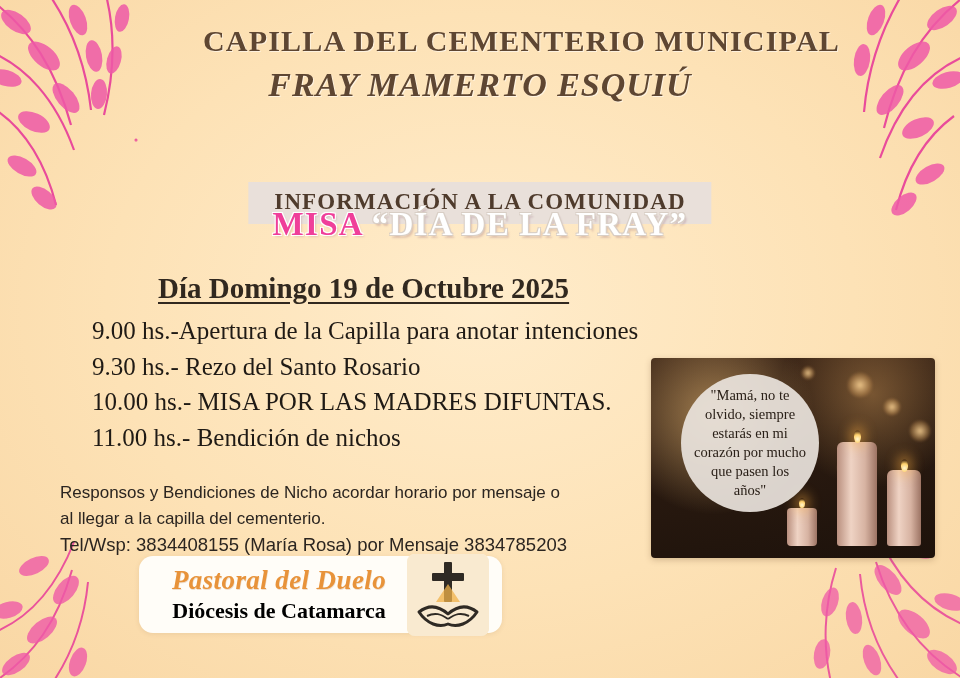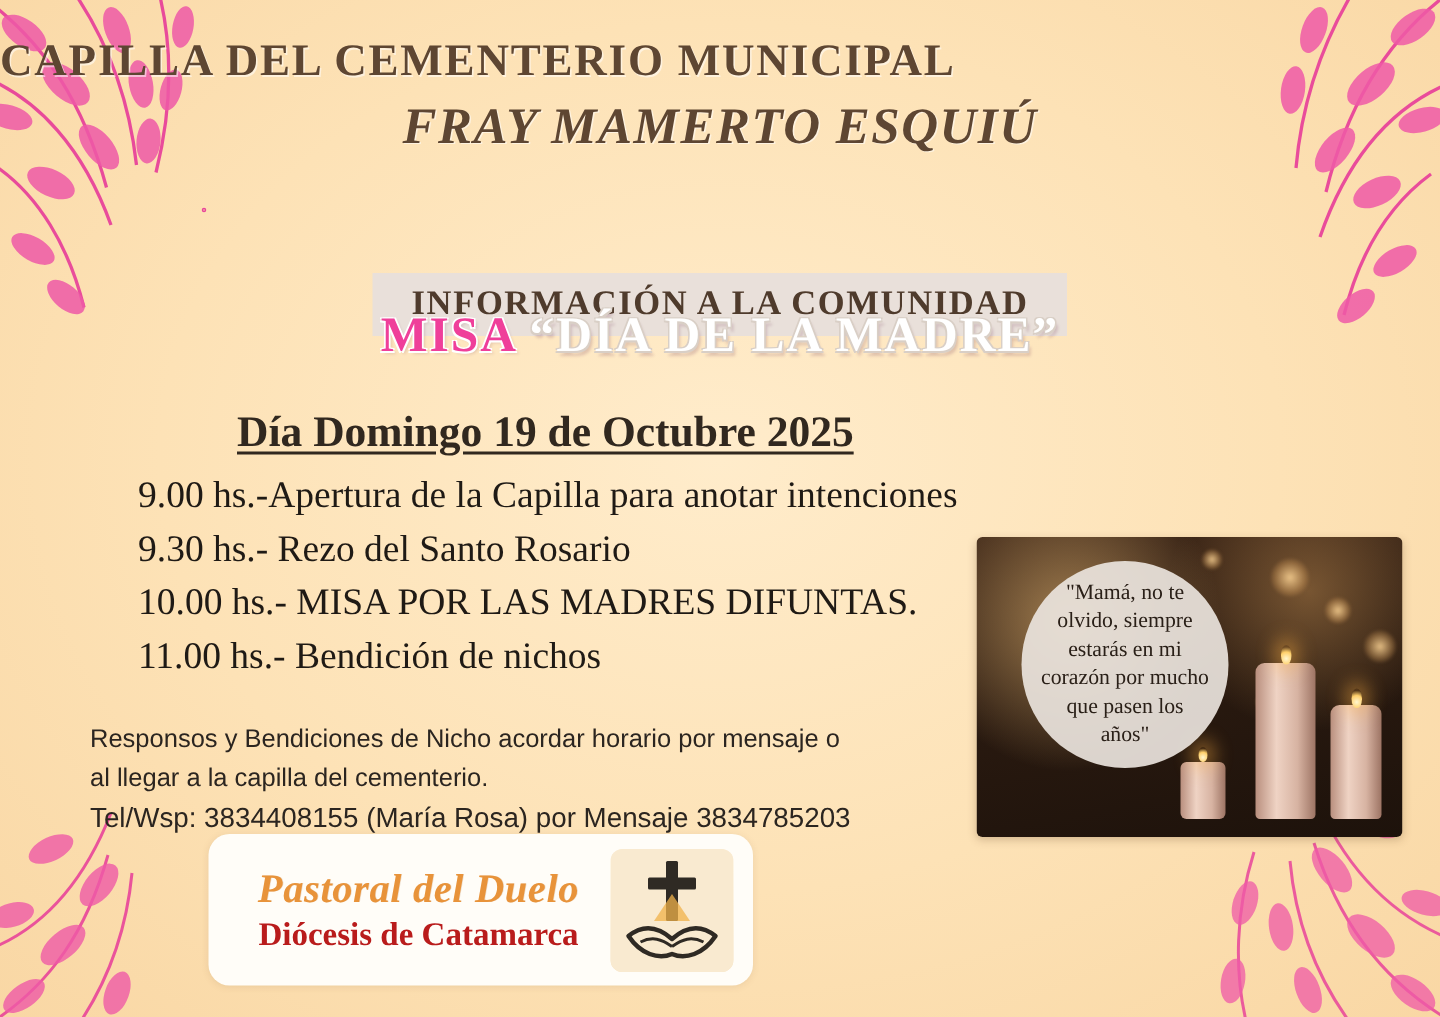--- a/index.html
+++ b/index.html
@@ -44,21 +44,21 @@
     z-index: 3;
     width: 960px;
     height: 678px;
   }
 
   .title-main {
     position: absolute;
     top: 24px;
     left: 0;
     width: 840px;
-    text-align: left;
+    text-align: right;
     font-family: "Liberation Serif", serif;
     font-weight: bold;
     font-size: 30px;
     letter-spacing: 1.2px;
     color: #5e4632;
     text-shadow: 1px 1px 0 rgba(255,255,255,0.55);
   }
   .title-sub {
     position: absolute;
     top: 66px;
@@ -214,21 +214,21 @@
     line-height: 1.32;
     color: #2a2018;
   }
 
   
   .logo-card {
     position: absolute;
     left: 139px;
     top: 556px;
     width: 363px;
-    height: 101px;
+    height: 77px;
     background: #fffdf8;
     border-radius: 14px;
     box-shadow: 0 1px 5px rgba(120,90,60,0.12);
     display: flex;
     align-items: center;
   }
   .logo-text {
     padding-left: 16px;
     width: 248px;
     text-align: center;
@@ -240,21 +240,21 @@
     font-size: 27px;
     color: #e8933a;
     letter-spacing: 0.4px;
     text-shadow: 0.5px 0.5px 0 rgba(160,90,20,0.18);
     white-space: nowrap;
   }
   .logo-line2 {
     font-family: "Liberation Serif", serif;
     font-weight: bold;
     font-size: 22px;
-    color: #b91c1c;
+    color: #000000;
     margin-top: 2px;
     white-space: nowrap;
   }
   .logo-mark {
     width: 82px;
     height: 82px;
     margin-left: 4px;
     border-radius: 8px;
     background: linear-gradient(180deg, #fdf3df 0%, #f6e3c0 100%);
     position: relative;
@@ -361,21 +361,21 @@
   </div>
 
   <div class="content">
 
     <div class="title-main">CAPILLA DEL CEMENTERIO MUNICIPAL</div>
     <div class="title-sub">FRAY MAMERTO ESQUIÚ</div>
 
     <div class="banner">INFORMACIÓN A LA COMUNIDAD</div>
 
     <div class="headline">
-      <span>MISA </span><span class="white-word">“DÍA DE LA MADRE”</span>
+      <span>MISA </span><span class="white-word">“DÍA DE LA FRAY”</span>
     </div>
 
     <div class="date-line">Día Domingo 19 de Octubre 2025</div>
 
     <div class="schedule">
       <div class="schedule-item">9.00 hs.-Apertura de la Capilla para anotar intenciones</div>
       <div class="schedule-item">9.30 hs.- Rezo del Santo Rosario</div>
       <div class="schedule-item">10.00 hs.- MISA POR LAS MADRES DIFUNTAS.</div>
       <div class="schedule-item">11.00 hs.- Bendición de nichos</div>
     </div>

